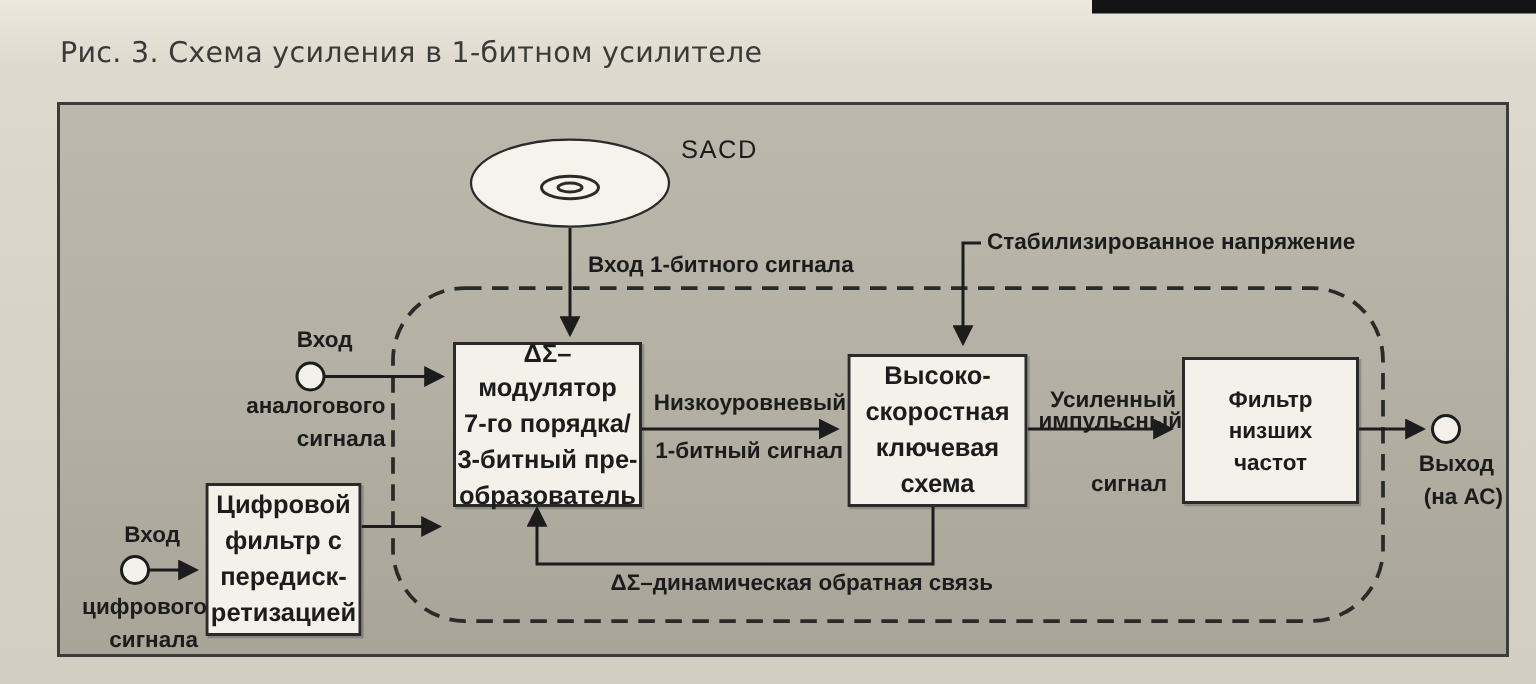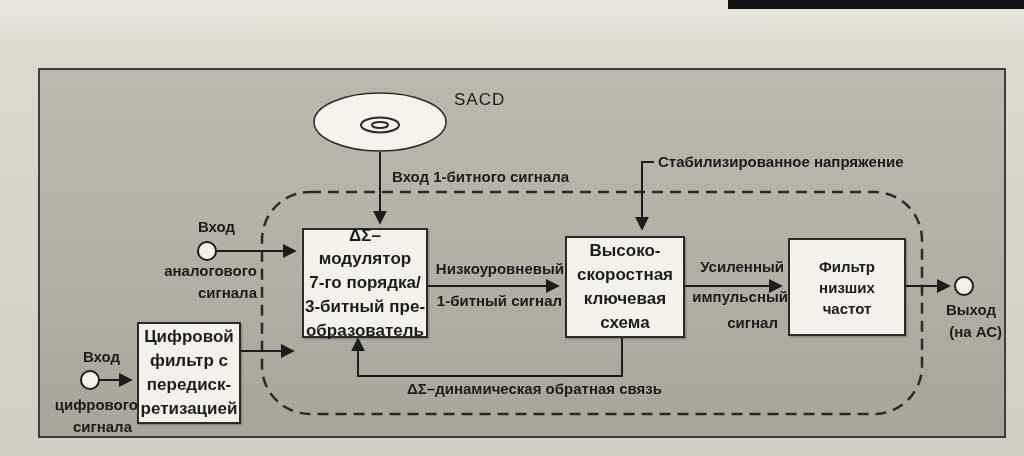--- a/index.html
+++ b/index.html
@@ -39,20 +39,21 @@
   .label.left{text-align:center;}
   .sacd{font-weight:normal;font-size:17px;letter-spacing:1px;}
 </style>
 </head>
 <body>
 
 <div class="stage">
 
   <div class="topbar"></div>
 
+  <div class="caption">Рис. 3. Схема усиления в 1-битном усилителе</div>
 
   <div class="panel">
 
     <svg width="968" height="370" viewBox="0 0 968 370">
       <defs>
         <marker id="arr" viewBox="0 0 10 10" refX="8" refY="5" markerWidth="7" markerHeight="7" orient="auto-start-reverse">
           <path d="M0,0 L10,5 L0,10 z" fill="#1c1c1c"></path>
         </marker>
       </defs>
 
@@ -120,21 +121,21 @@
     <div class="label" style="left:133px;top:148px;width:62px">Вход</div>
     <div class="label" style="left:113px;top:192px;width:104px">аналогового</div>
     <div class="label" style="left:113px;top:214px;width:104px">сигнала</div>
 
     <div class="label" style="left:388px;top:190px;width:136px">Низкоуровневый</div>
     <div class="label" style="left:386px;top:222px;width:136px">1-битный сигнал</div>
 
     <div class="label left" style="left:618px;top:83px">Стабилизированное напряжение</div>
 
     <div class="label" style="left:648px;top:188px;width:96px">Усиленный</div>
-    <div class="label" style="left:644px;top:218px;width:104px">импульсный</div>
+    <div class="label" style="left:644px;top:202px;width:104px">импульсный</div>
     <div class="label" style="left:654px;top:244px;width:84px">сигнал</div>
 
     <div class="label" style="left:894px;top:231px;width:62px">Выход</div>
     <div class="label" style="left:888px;top:253px;width:74px">(на АС)</div>
 
     <div class="label" style="left:20px;top:278px;width:60px">Вход</div>
     <div class="label" style="left:2px;top:326px;width:96px">цифрового</div>
     <div class="label" style="left:8px;top:348px;width:84px">сигнала</div>
 
     <div class="label" style="left:336px;top:310px;width:286px">ΔΣ–динамическая обратная связь</div>

